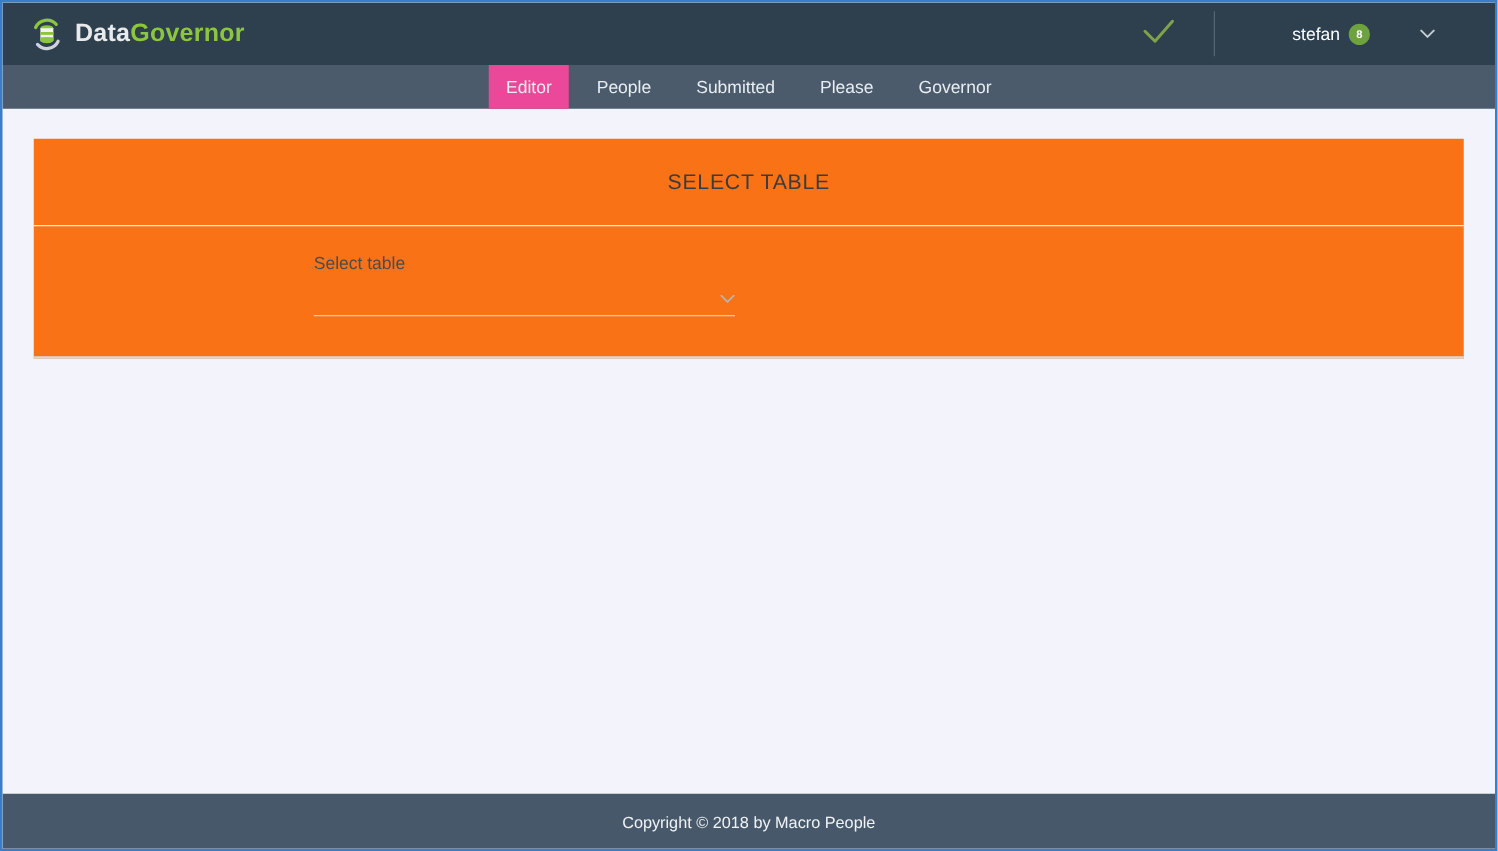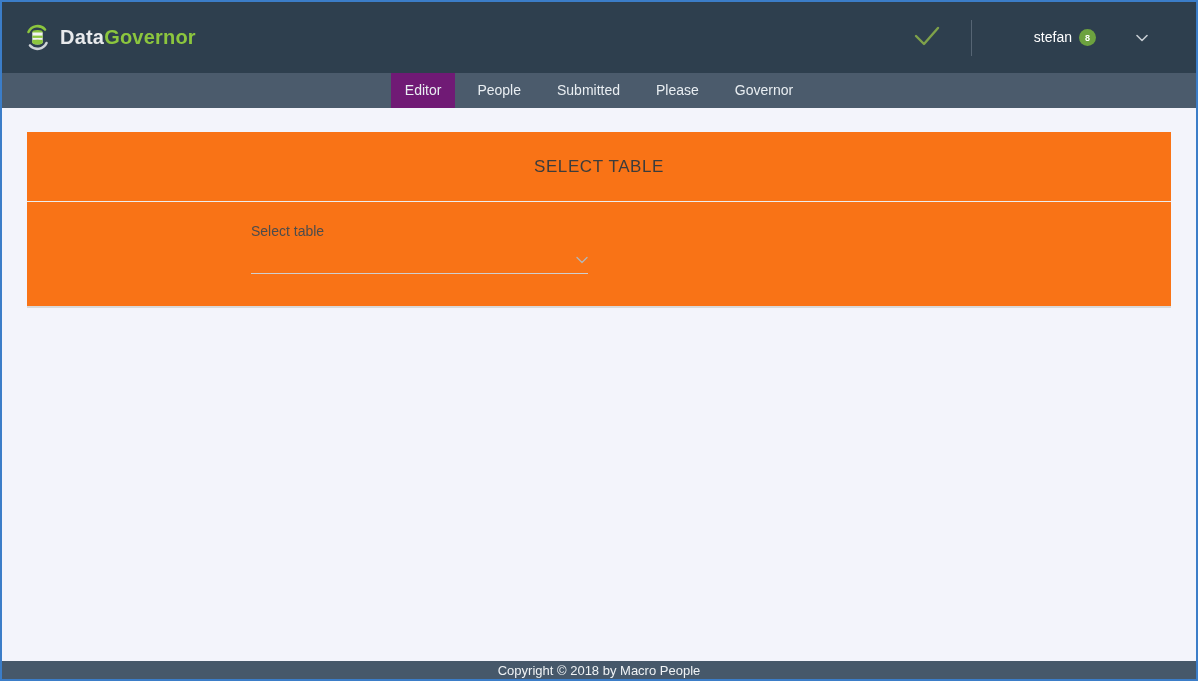--- a/index.html
+++ b/index.html
@@ -8,21 +8,21 @@
     font-family: "Liberation Sans", "DejaVu Sans", sans-serif;
     border: 2px solid #3b7dc8;
     background: #f3f4fb;
     display: flex;
     flex-direction: column;
     overflow: hidden;
   }
 
   
   .header {
-    height: 71px;
+    height: 50px;
     flex: none;
     background: #2e3f4e;
     display: flex;
     align-items: center;
     padding: 0 22px;
   }
   .logo { display: flex; align-items: center; gap: 9px; cursor: pointer; }
   .logo-text { font-size: 20px; font-weight: 700; letter-spacing: 0.2px; }
   .logo-text .part1 { color: #e8eaec; }
   .logo-text .part2 { color: #8cc63e; }
@@ -51,21 +51,21 @@
     justify-content: center;
   }
   .tab {
     padding: 0 14px;
     line-height: 35px;
     font-size: 14px;
     color: #e9eef2;
     cursor: pointer;
     margin: 0 4px;
   }
-  .tab.active { background: #701a75; }
+  .tab.active { background: #ec4899; }
 
   
   .content { flex: 1; overflow: hidden; }
   .card {
     margin: 24px 25px 0 25px;
     background: #f97316;
     border-bottom: 2px solid #d9d9d9;
   }
   .card-title-row {
     height: 70px;
@@ -108,21 +108,21 @@
   }
   .btn-edit {
     background: #e9e9e9;
     border: 1px solid #e9e9e9;
     color: #bababa;
     cursor: default;
   }
 
   
   .footer {
-    height: 18px;
+    height: 44px;
     flex: none;
     background: #46586a;
     color: #f0f3f5;
     font-size: 13px;
     display: flex; align-items: center; justify-content: center;
   }
 </style>
 </head>
 <body>
 

